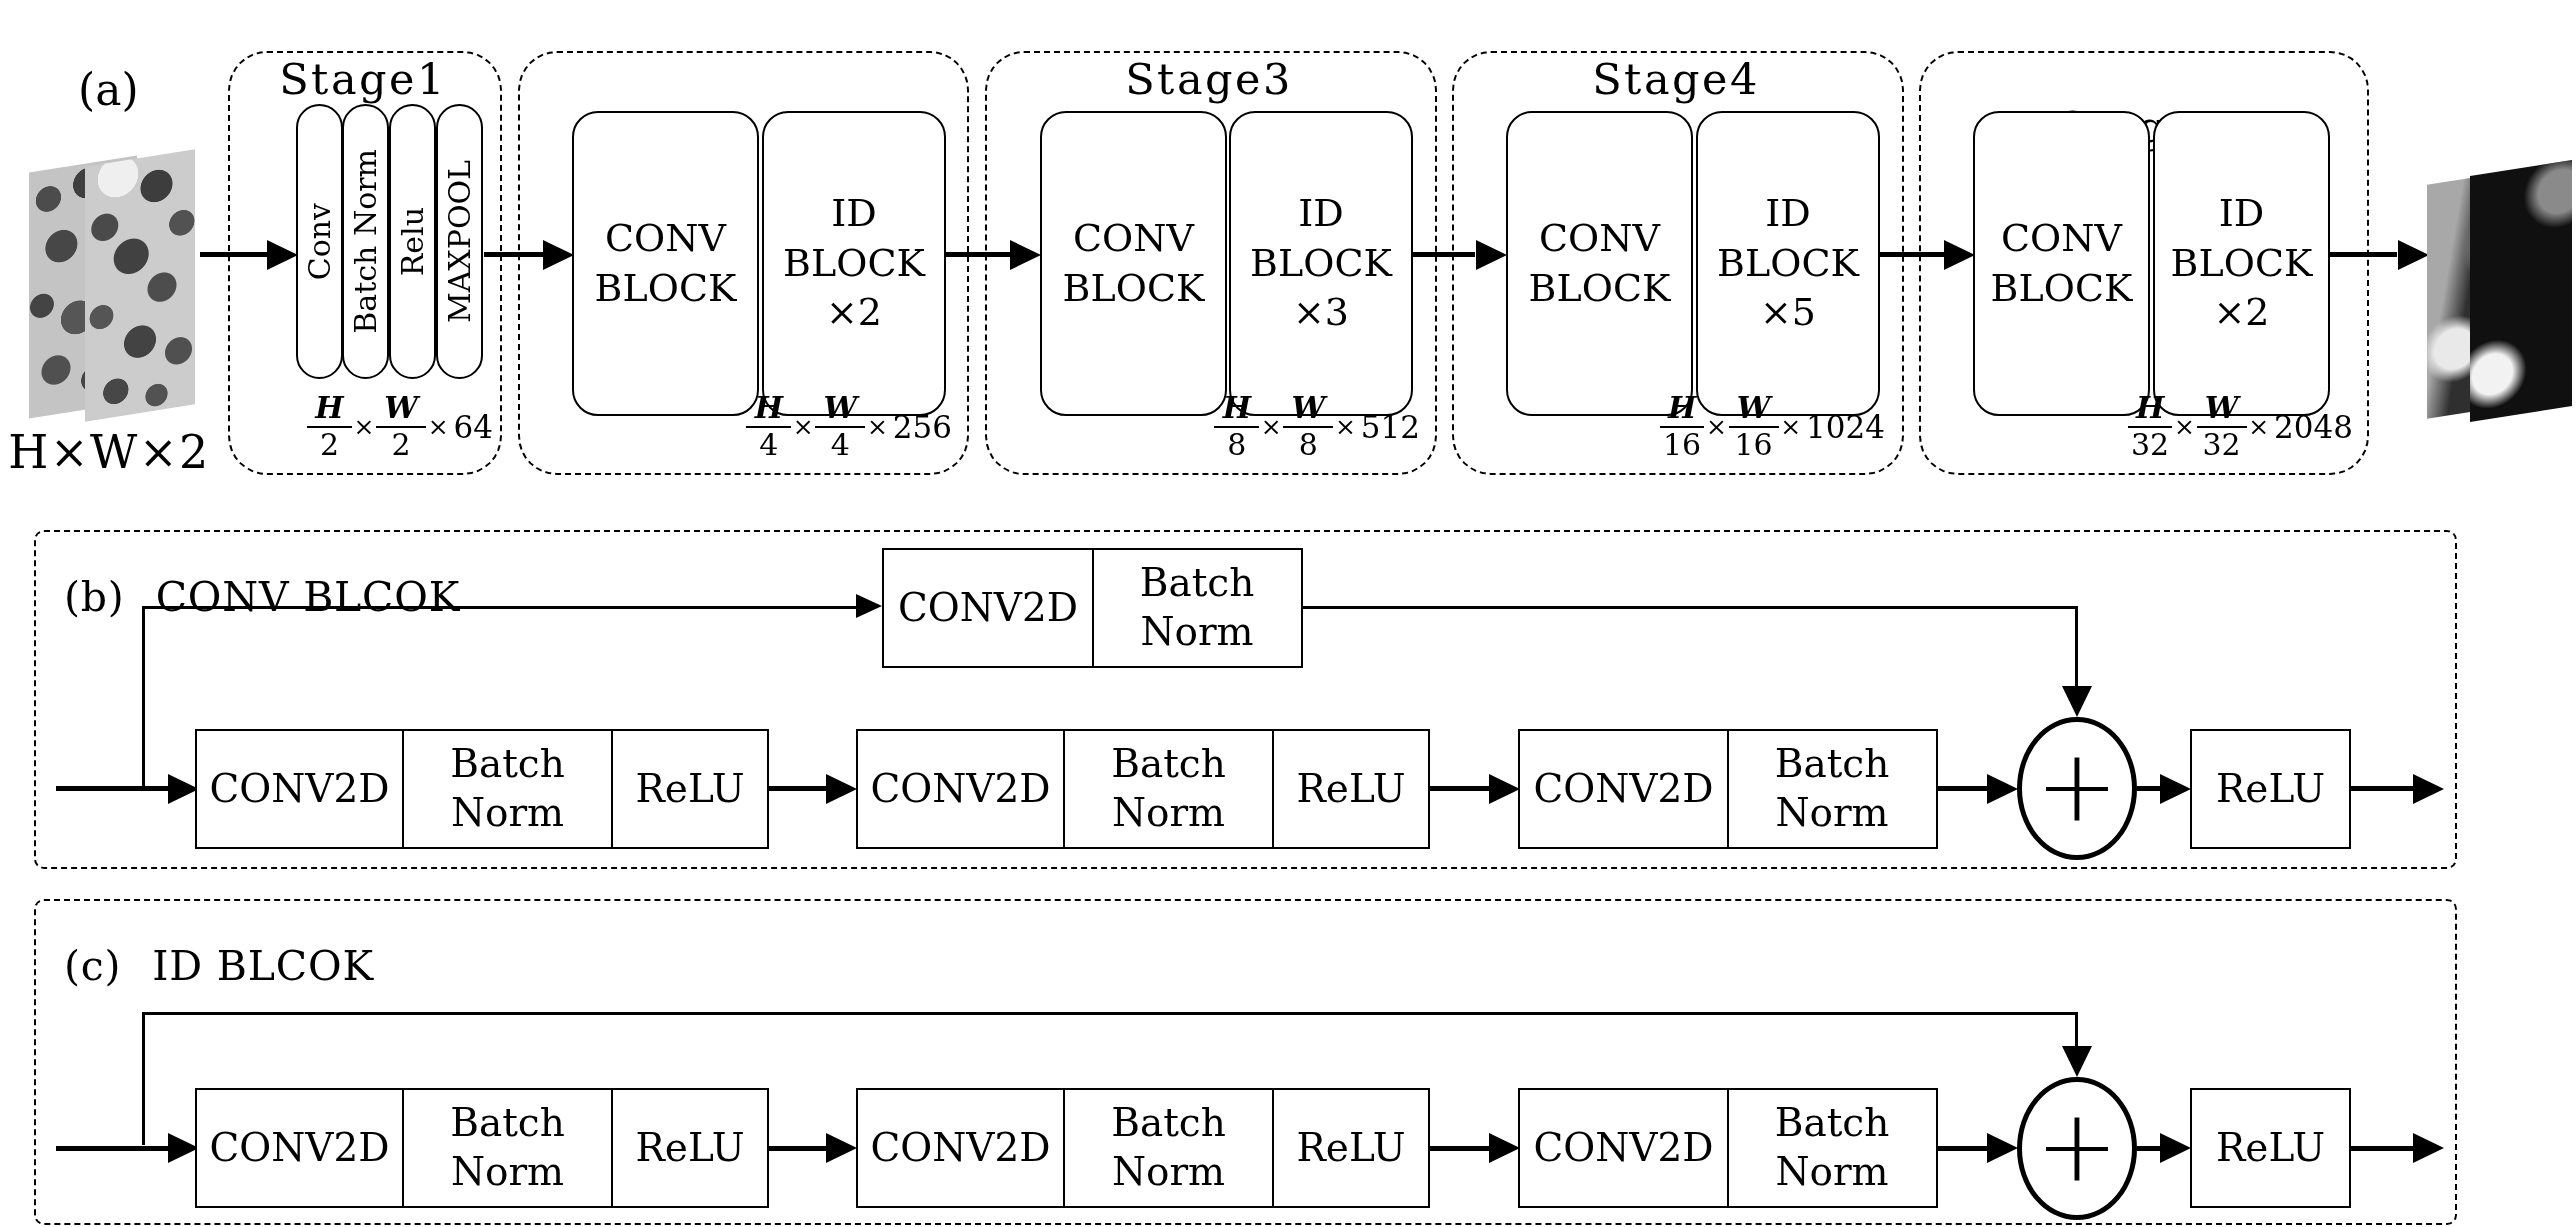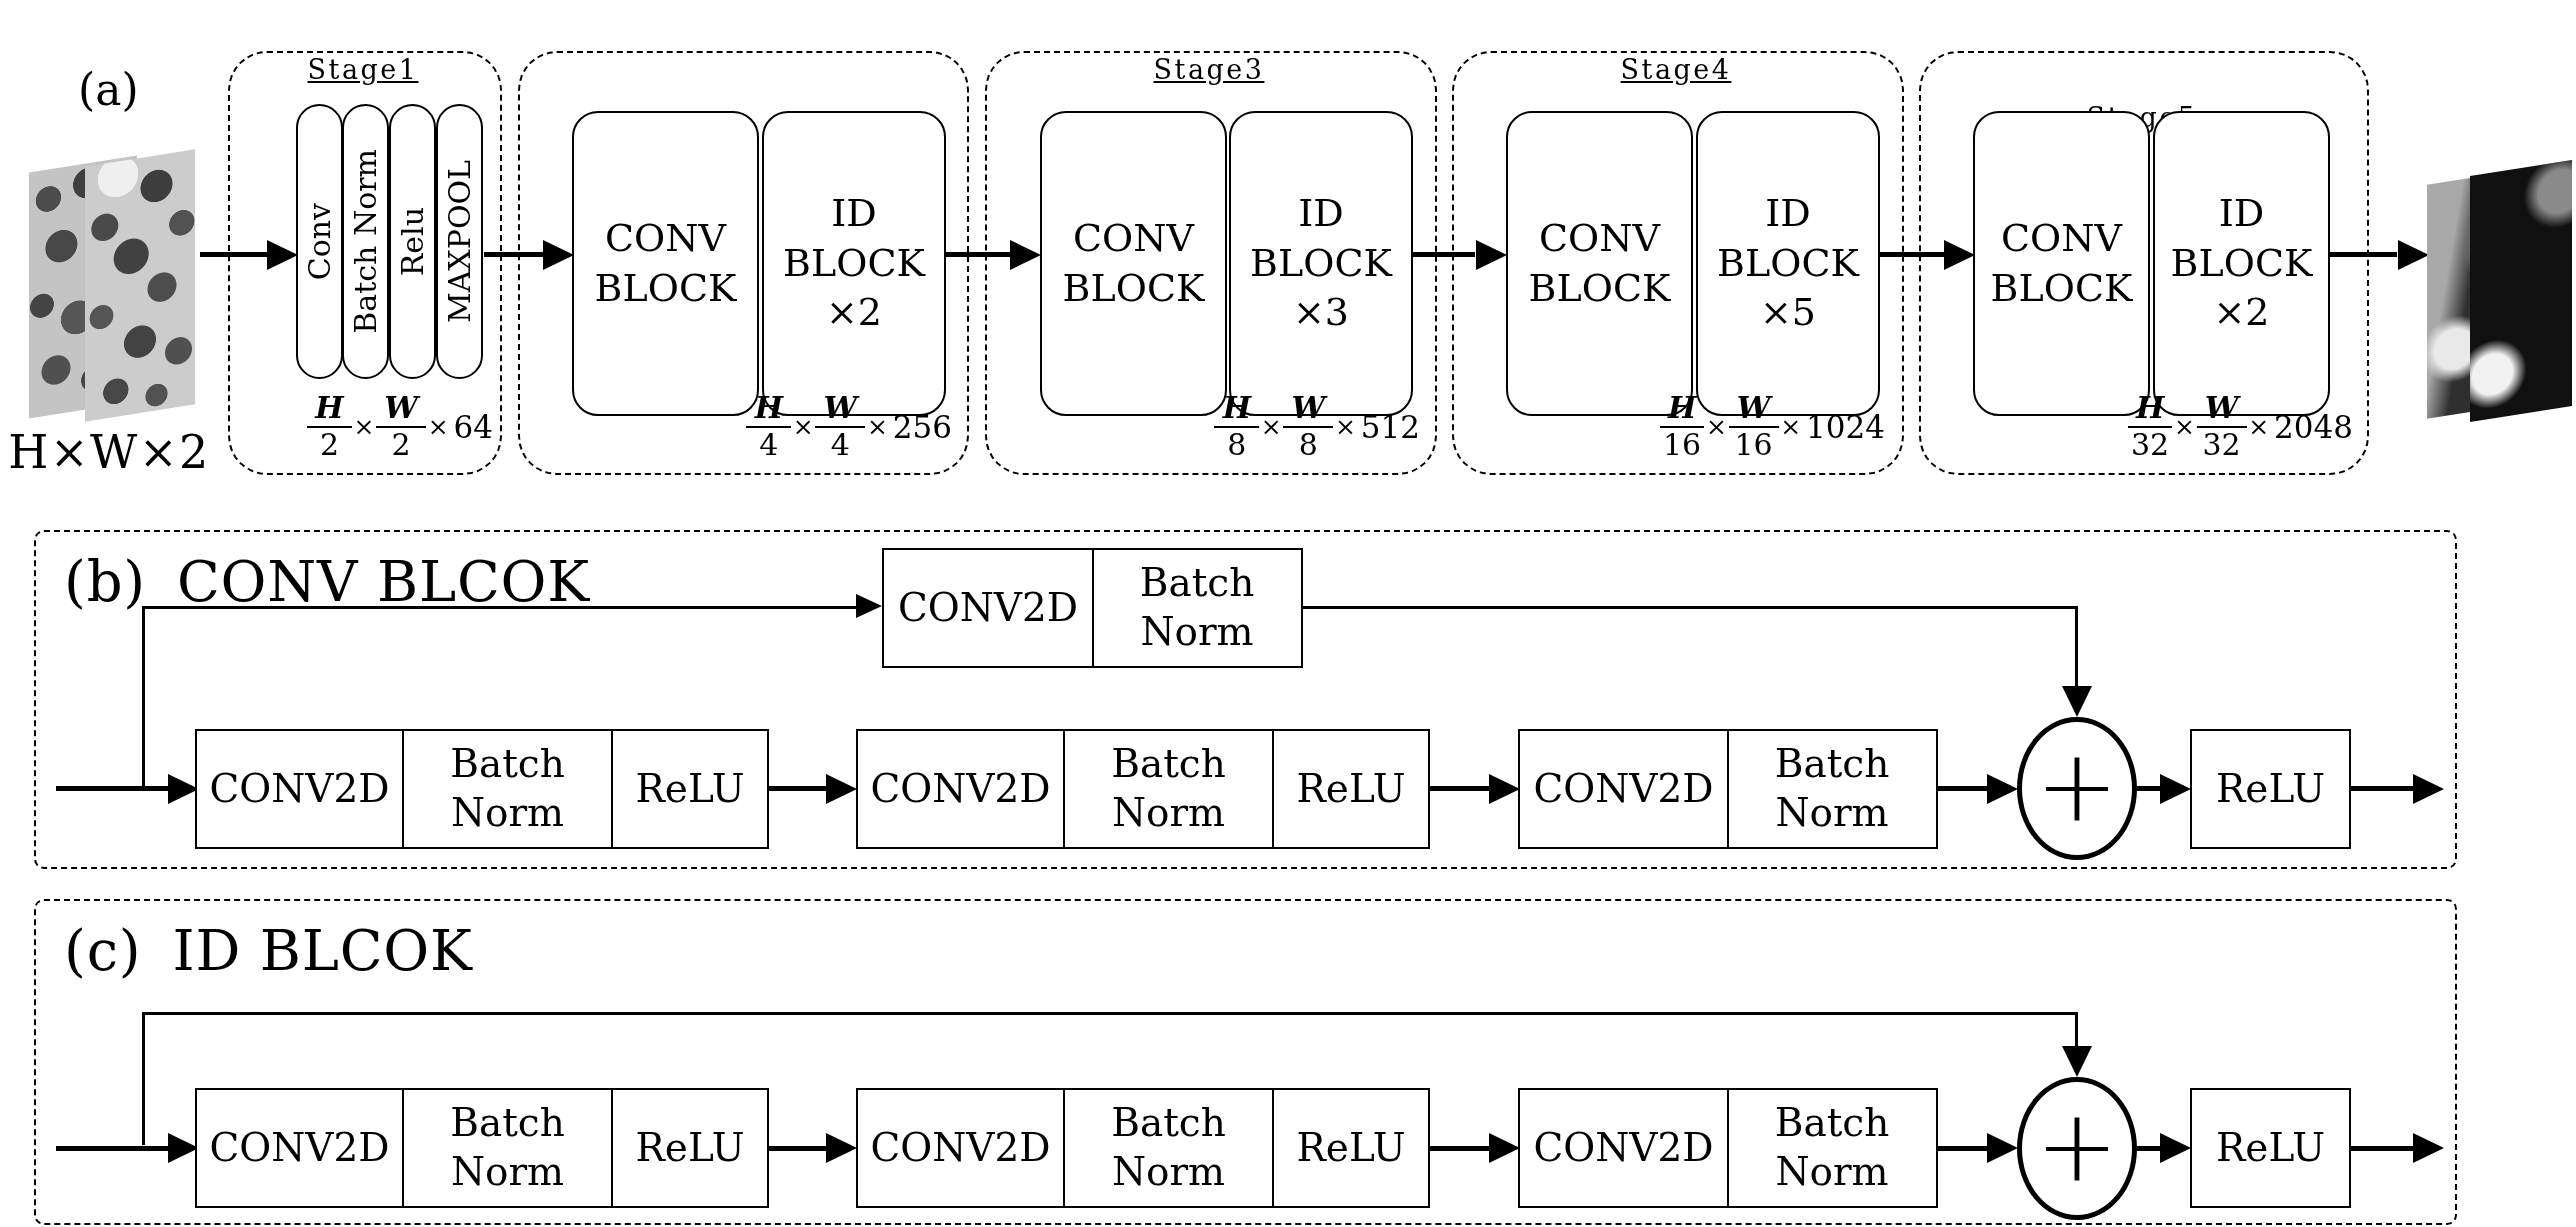--- a/index.html
+++ b/index.html
@@ -3,22 +3,22 @@
 <meta charset="utf-8">
 <style>
   html,body{margin:0;padding:0;background:#fff;}
   #canvas{position:relative;width:2576px;height:1228px;background:#ffffff;
           font-family:"DejaVu Serif",serif;color:#000;overflow:hidden;}
   
   .dashbox{position:absolute;border:2.5px dashed #000;background:transparent;}
   .stagebox{border-radius:39px;}
   .panelbox{border-radius:10px;}
   
-  .stitle{position:absolute;text-align:center;font-size:27px;letter-spacing:2.5px;text-decoration:underline;}
-  .plabel{position:absolute;font-size:56px;letter-spacing:0.8px;white-space:nowrap;}
+  .stitle{position:absolute;text-align:center;font-size:43px;letter-spacing:2.5px;}
+  .plabel{position:absolute;font-size:41px;letter-spacing:0.8px;white-space:nowrap;margin-top:24px;}
   .plabel .gap{display:inline-block;width:31px;}
   .alabel{position:absolute;font-size:44px;}
   .iolabel{position:absolute;font-size:46px;text-align:center;letter-spacing:1.6px;}
   
   .capsule{position:absolute;box-sizing:border-box;width:47px;height:275px;
            border:2.5px solid #000;border-radius:25px;background:#fff;
            display:flex;align-items:center;justify-content:center;}
   .vtext{writing-mode:vertical-rl;transform:rotate(180deg);font-size:30px;white-space:nowrap;}
   
   .blk{position:absolute;box-sizing:border-box;border:2.5px solid #000;border-radius:26px;

